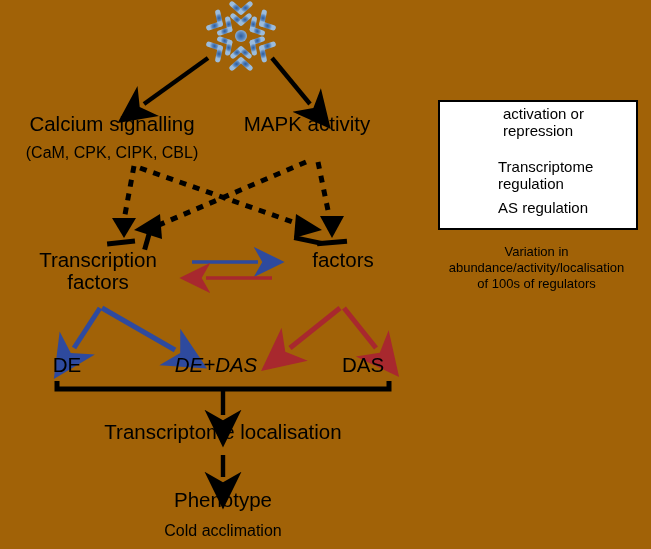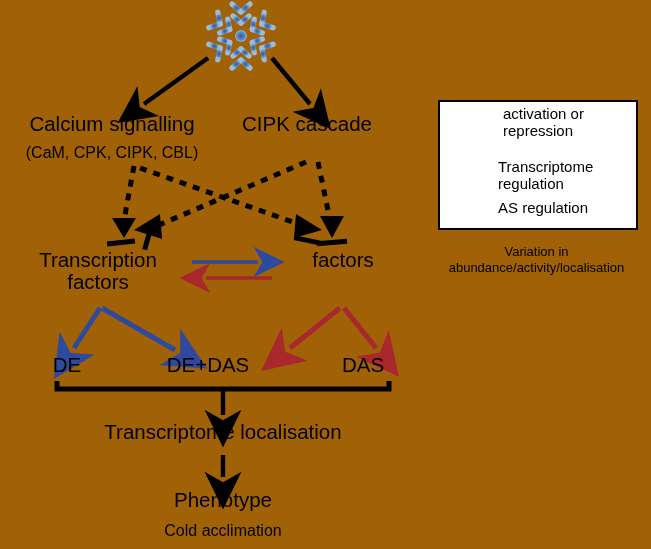--- a/index.html
+++ b/index.html
@@ -180,35 +180,35 @@
       <line x1="452" y1="208" x2="486" y2="208" stroke="#a8282e" stroke-width="4" marker-end="url(#redArrow)"></line>
     </g>
   </svg>
 
   <div class="lbl t-big" style="left:4px; top:113px; width:216px;">
     <div>Calcium signalling</div>
     <div class="t-small" style="margin-top:9px;">(CaM, CPK, CIPK, CBL)</div>
   </div>
 
   <div class="lbl t-big" style="left:222px; top:113px; width:170px;">
-    <div>CIPK cascade</div>
+    <div>MAPK activity</div>
   </div>
 
   <div class="lbl t-big" style="left:8px; top:249px; width:180px;">
     <div>Transcription</div>
     <div>factors</div>
   </div>
 
   <div class="lbl t-big" style="left:278px; top:249px; width:130px;">
     <div>factors</div>
   </div>
 
   <div class="lbl t-big" style="left:34px; top:354px; width:66px;">DE</div>
 
-  <div class="lbl t-big" style="left:148px; top:354px; width:120px;">DE+DAS</div>
+  <div class="lbl t-big" style="left:156px; top:354px; width:120px;font-style:italic;">DE+DAS</div>
 
   <div class="lbl t-big" style="left:325px; top:354px; width:76px;">DAS</div>
 
   <div class="lbl t-big" style="left:53px; top:421px; width:340px;">Transcriptome localisation</div>
 
   <div class="lbl t-big" style="left:143px; top:489px; width:160px;">
     <div>Phenotype</div>
     <div class="t-small" style="margin-top:11px;">Cold acclimation</div>
   </div>
 
@@ -222,15 +222,16 @@
     <span>Transcriptome regulation</span>
   </div>
 
   <div class="lbl t-legend" style="left:498px; top:200px; width:134px;">
     <span>AS regulation</span>
   </div>
 
   <div class="lbl t-note" style="left:422px; top:244px; width:229px;">
     <div>Variation in</div>
     <div>abundance/activity/localisation</div>
+    <div>of 100s of regulators</div>
   </div>
 
 </div>
 
 </body></html>

